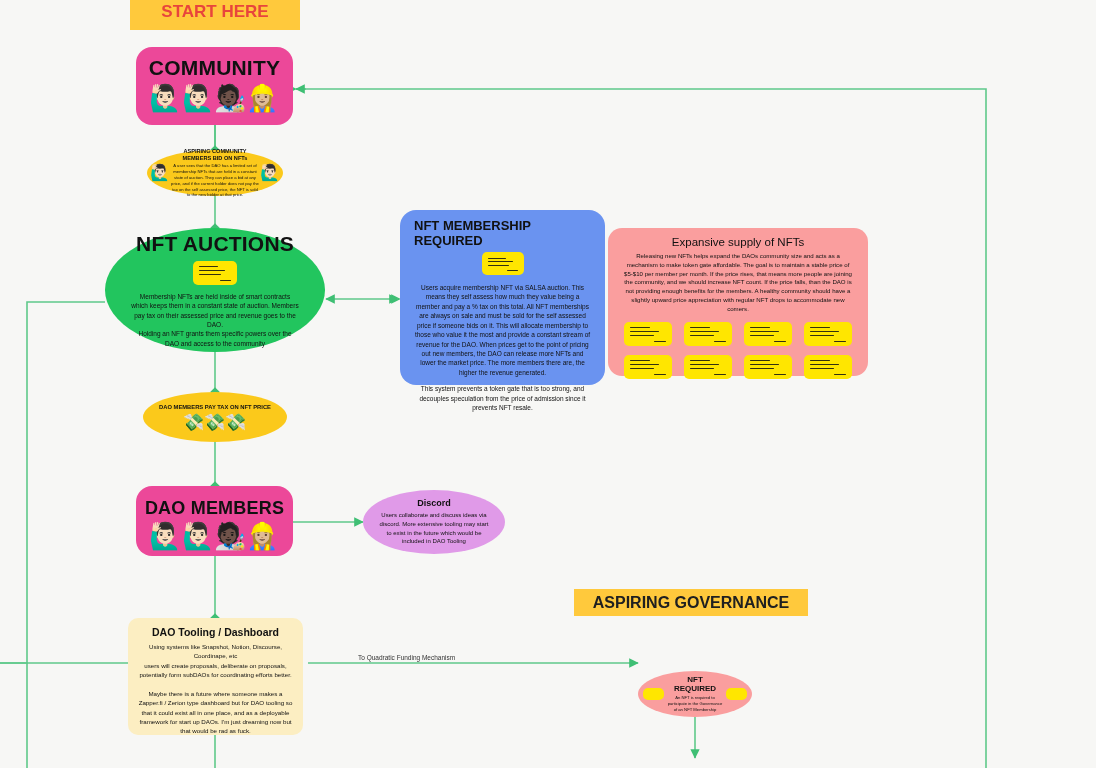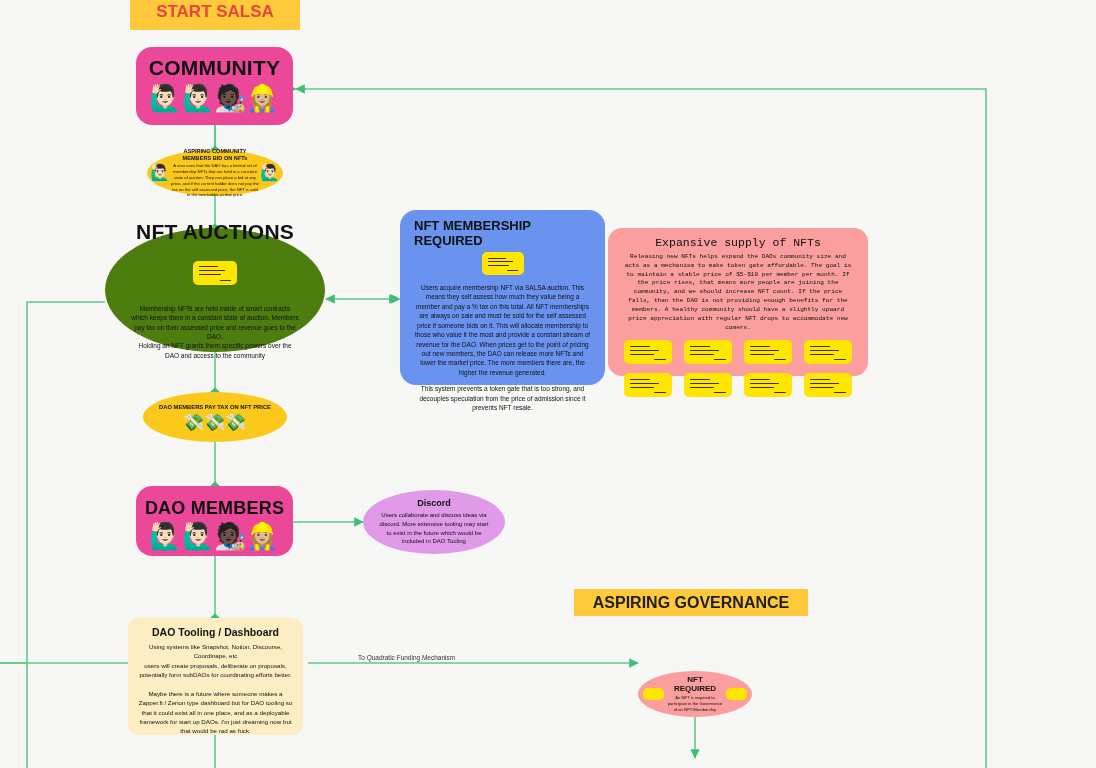--- a/index.html
+++ b/index.html
@@ -25,21 +25,21 @@
   
   .rrect{border-radius:16px;display:flex;flex-direction:column;align-items:center;}
   .yellowbox{background:#ec4899;}
   .bluebox{background:#6a93f0;}
   .pinkbox{background:#fa9e9e;border-radius:14px;}
   .creambox{background:#fceec2;border-radius:10px;}
 
   
   .ell{border-radius:50%;display:flex;flex-direction:column;align-items:center;justify-content:center;text-align:center;}
   .ell-yellow{background:#fbc91b;}
-  .ell-pinkred{background:#4d7c0f;gap:12px;}
+  .ell-pinkred{background:#22c55e;}
   .ell-salmon{background:#fa9e9e;}
   .ell-purple{background:#e09ae8;}
 
   .title-lg{font-size:21px;font-weight:bold;color:#111;letter-spacing:.2px;}
   .title-md{font-size:13px;font-weight:bold;color:#111;}
   .title-sm{font-size:10px;font-weight:bold;color:#111;}
   .body-xs{font-size:6.5px;line-height:1.45;color:#111;text-align:center;}
   .body-tiny{font-size:4.2px;line-height:1.4;color:#111;text-align:center;}
   .body-s{font-size:6.8px;line-height:1.5;color:#111;text-align:center;}
 
@@ -106,21 +106,21 @@
       <path d="M986,768 L986,89 L296,89" marker-end="url(#arwl)"></path>
       <path d="M296,89 L306,89" marker-start="url(#arwl)"></path>
 
       <path d="M695,692 L695,758" marker-end="url(#arw)"></path>
 
       <path d="M215,735 L215,768"></path>
     </g>
   </svg>
 
   <div class="node banner" style="left:130px;top:-6px;width:170px;height:36px;font-size:17px;">
-    <span>START SALSA</span>
+    <span>START HERE</span>
   </div>
 
   <div class="node rrect yellowbox" style="left:136px;top:47px;width:157px;height:78px;padding-top:9px;">
     <div class="title-lg">COMMUNITY</div>
     <div class="emoji-row" style="margin-top:5px;">
       <span>🙋🏻‍♂️🙋🏻‍♂️🧑🏿‍🎨👷🏼‍♀️</span>
     </div>
   </div>
 
   <div class="node ell ell-yellow" style="left:147px;top:150px;width:136px;height:46px;">
@@ -152,21 +152,21 @@
     <div class="note" style="width:42px;height:23px;margin:4px 0 8px;">
       <div class="ln" style="width:60%"></div>
       <div class="ln" style="width:85%"></div>
       <div class="ln" style="width:72%"></div>
       <div class="dash" style="width:34%"></div>
     </div>
     <div class="body-xs">Users acquire membership NFT via SALSA auction. This means they self assess how much they value being a member and pay a % tax on this total. All NFT memberships are always on sale and must be sold for the self assessed price if someone bids on it.  This will allocate membership to those who value it the most and provide a constant stream of revenue for the DAO.  When prices get to the point of pricing out new members, the DAO can release more NFTs and lower the market price. The more members there are, the higher the revenue generated.</div>
     <div class="body-xs" style="margin-top:7px;">This system prevents a token gate that is too strong, and decouples speculation from the price of admission since it prevents NFT resale.</div>
   </div>
 
-  <div class="node pinkbox" style="left:608px;top:228px;width:260px;height:148px;padding:8px 16px;box-sizing:border-box;display:flex;flex-direction:column;align-items:center;font-family:Liberation Mono, monospace;">
+  <div class="node pinkbox" style="left:608px;top:228px;width:260px;height:148px;padding:8px 16px;box-sizing:border-box;display:flex;flex-direction:column;align-items:center;">
     <div class="title-md" style="font-size:11.5px;font-weight:normal;">Expansive supply of NFTs</div>
     <div class="body-xs" style="margin-top:4px;font-size:6.1px;">Releasing new NFTs helps expand the DAOs community size and acts as a mechanism to make token gate affordable.  The goal is to maintain a stable price of $5-$10 per member per month.  If the price rises, that means more people are joining the community, and we should increase NFT count.  If the price falls, than the DAO is not providing enough benefits for the members. A healthy community should have a slightly upward price appreciation with regular NFT drops to accommodate new comers.</div>
     <div class="grid-notes" style="margin-top:8px;">
       <div class="note">
           <div class="ln" style="width:55%"></div>
           <div class="ln" style="width:80%"></div>
           <div class="ln" style="width:66%"></div>
           <div class="dash" style="width:32%"></div>
         </div>
       <div class="note">

